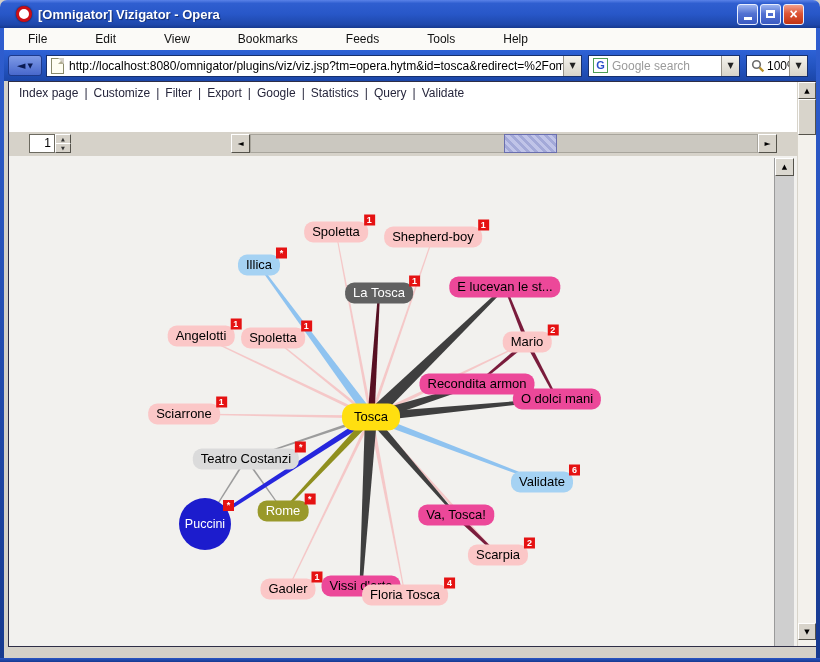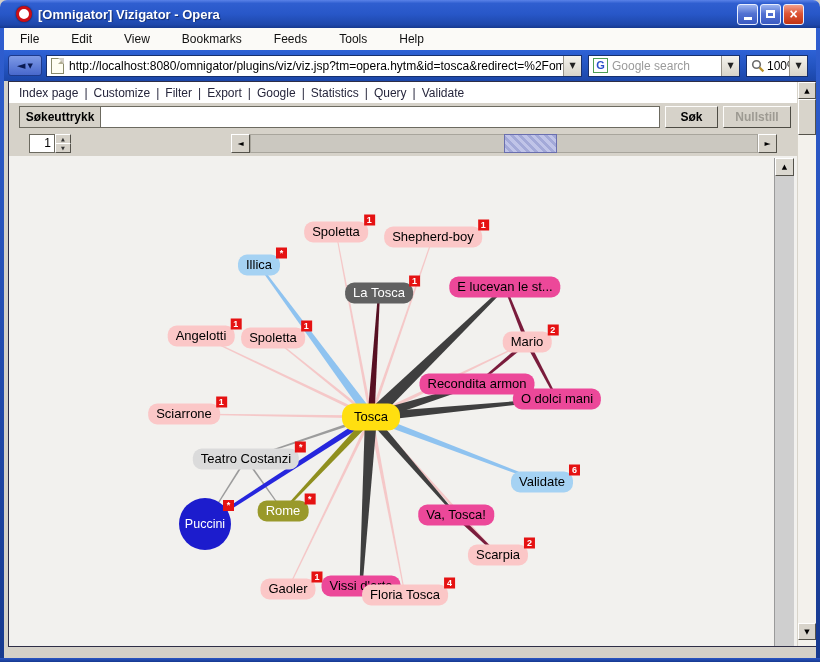--- a/index.html
+++ b/index.html
@@ -18,21 +18,21 @@
   .winbtn{width:21px;height:21px;border-radius:3px;margin-left:2px;border:1px solid #e8eeff;
     display:flex;align-items:center;justify-content:center;box-sizing:border-box;
     background:linear-gradient(180deg,#9db4f0 0%,#5372d2 45%,#3a5ac2 100%);}
   .winbtn.close{background:linear-gradient(180deg,#f2a08c 0%,#dd5536 45%,#c23312 100%);}
   .minbar{width:8px;height:3px;background:#fff;margin-top:8px;}
   .maxbox{width:9px;height:8px;border:2px solid #fff;border-top-width:3px;box-sizing:border-box;}
   .closex{color:#fff;font-weight:bold;font-size:14px;line-height:14px;}
 
   #menubar{position:absolute;left:4px;top:28px;width:812px;height:22px;background:#fbfaf7;
     display:flex;align-items:center;font-size:12px;color:#111;}
-  .menu-item{padding:0 16px;}
+  .menu-item{padding:0 24px;}
   #toolbar{position:absolute;left:4px;top:50px;width:812px;height:31px;
     background:linear-gradient(180deg,#2e62d6 0%,#2252bd 60%,#1b46a8 100%);
     display:flex;align-items:center;box-sizing:border-box;padding:0 4px;}
   #back-button{width:34px;height:21px;border-radius:3px;margin-right:4px;
     background:linear-gradient(180deg,#7e9ae6 0%,#4868cc 100%);border:1px solid #1d3a8c;
     display:flex;align-items:center;justify-content:center;color:#0a1a52;font-size:11px;gap:2px;box-sizing:border-box;}
   .field{height:22px;background:#fff;border:1px solid #17306e;display:flex;align-items:center;
     box-sizing:border-box;font-size:12px;}
   #address-field{width:536px;margin-right:6px;}
   #doc-icon{width:11px;height:14px;background:#fffef2;border:1px solid #8a8a6a;margin:0 5px 0 4px;
@@ -208,26 +208,20 @@
       <span class="navsep">|</span>
     <span class="navlink">Google</span>
       <span class="navsep">|</span>
     <span class="navlink">Statistics</span>
       <span class="navsep">|</span>
     <span class="navlink">Query</span>
       <span class="navsep">|</span>
     <span class="navlink">Validate</span>
   </div>
 
-  <div id="searchrow">
-    <span id="search-label">Søkeuttrykk</span>
-    <input id="search-input" value="" style="">
-    <span class="btn3d" id="sok-button">Søk</span>
-    <span class="btn3d" id="nullstill-button">Nullstill</span>
-  </div>
 
   <div id="pagerrow">
     <span id="spinner-value">1</span>
     <span class="spin-btn glyph" id="spin-up">▲</span>
     <span class="spin-btn glyph" id="spin-down">▼</span>
     <span id="hscrollbar">
       <span class="hsb-btn glyph" id="hsb-left">◄</span>
       <span id="hsb-track"></span>
       <span id="hsb-thumb"></span>
       <span class="hsb-btn glyph" id="hsb-right">►</span>

